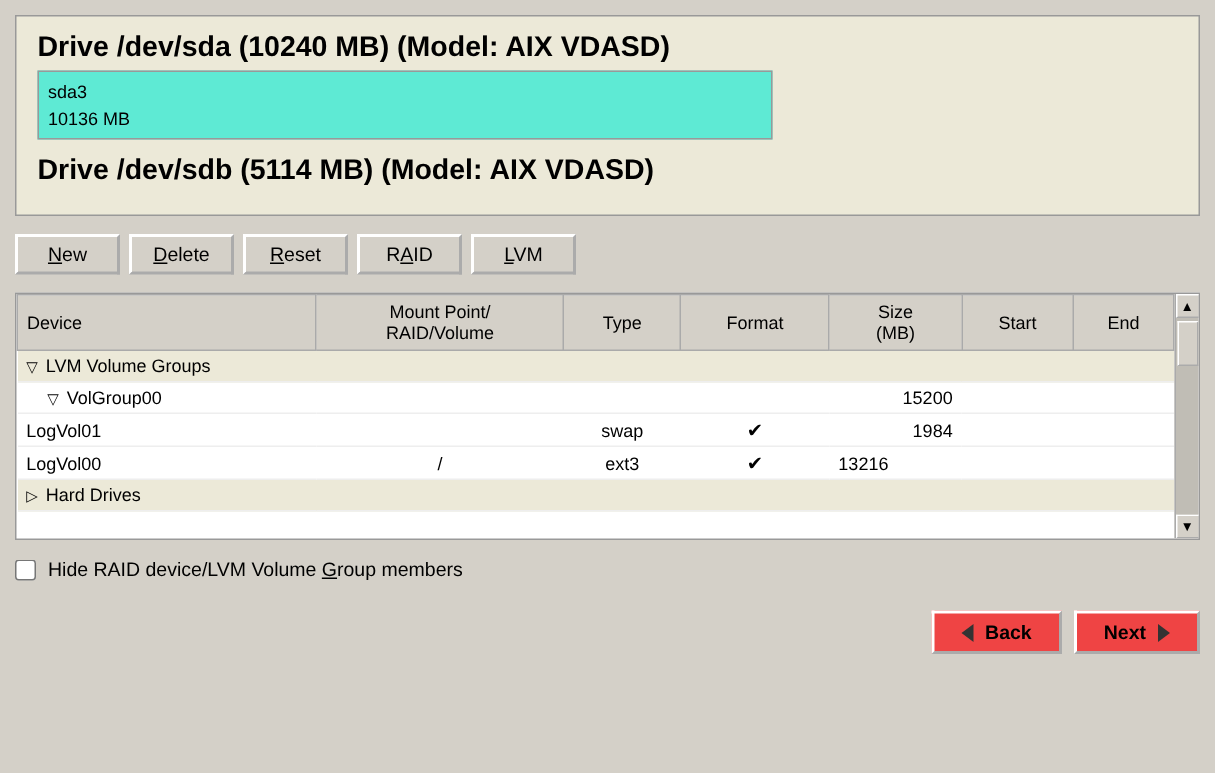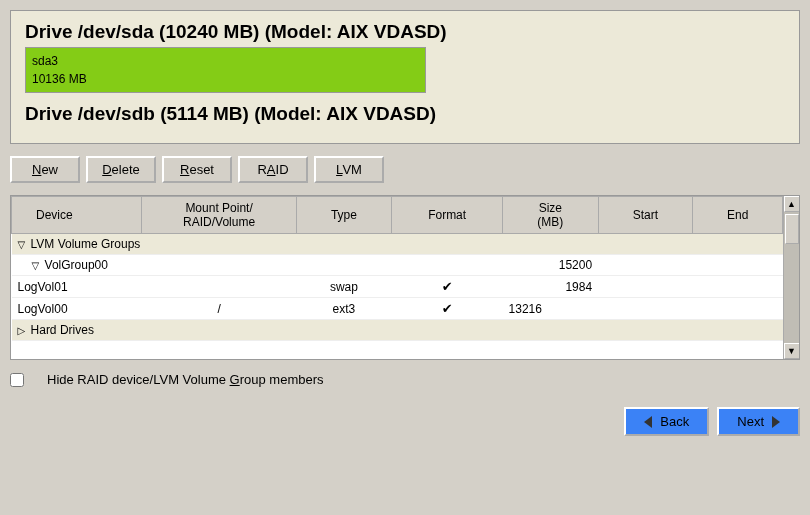--- a/index.html
+++ b/index.html
@@ -34,24 +34,24 @@
     }
 
     .drive-label {
       font-weight: bold;
       font-size: 19px;
       margin-bottom: 4px;
     }
 
     .drive-box {
       border: 1px solid #999;
-      background: #84cc16;
+      background: #5eead4;
       padding: 4px 6px;
       margin-bottom: 10px;
-      width: 401px;
+      width: 490px;
       font-size: 12px;
       line-height: 1.5;
     }
 
     
     .toolbar {
       display: flex;
       flex-direction: row;
       gap: 6px;
       align-items: center;
@@ -90,21 +90,21 @@
 
     table {
       width: 100%;
       border-collapse: collapse;
       font-size: 12px;
     }
 
     thead tr th {
       background: #d4d0c8;
       border: 1px solid #aaa;
-      padding: 4px 24px;
+      padding: 4px 6px;
       text-align: center;
       font-weight: normal;
       font-size: 12px;
       white-space: nowrap;
     }
 
     thead tr th.device-col {
       text-align: left;
     }
 
@@ -158,46 +158,47 @@
       border: 1px outset #fff;
       position: absolute;
       top: 2px;
       left: 1px;
     }
 
     
     .checkbox-row {
       display: flex;
       align-items: center;
-      gap: 23px;
+      gap: 8px;
       padding: 4px 0;
     }
 
     .checkbox-row input[type="checkbox"] {
       width: 14px;
       height: 14px;
     }
 
     
     .bottom-bar {
       display: flex;
       justify-content: flex-end;
       gap: 8px;
       padding-top: 8px;
     }
 
     .nav-btn {
-      background: #3b82f6;
+      background: #ef4444;
       border: 2px outset #fff;
       padding: 5px 18px;
       font-size: 13px;
       cursor: pointer;
       display: flex;
       align-items: center;
       gap: 6px;
+      font-weight: bold;
     }
 
     .arrow-left {
       display: inline-block;
       width: 0;
       height: 0;
       border-top: 6px solid transparent;
       border-bottom: 6px solid transparent;
       border-right: 8px solid #333;
       margin-right: 2px;

